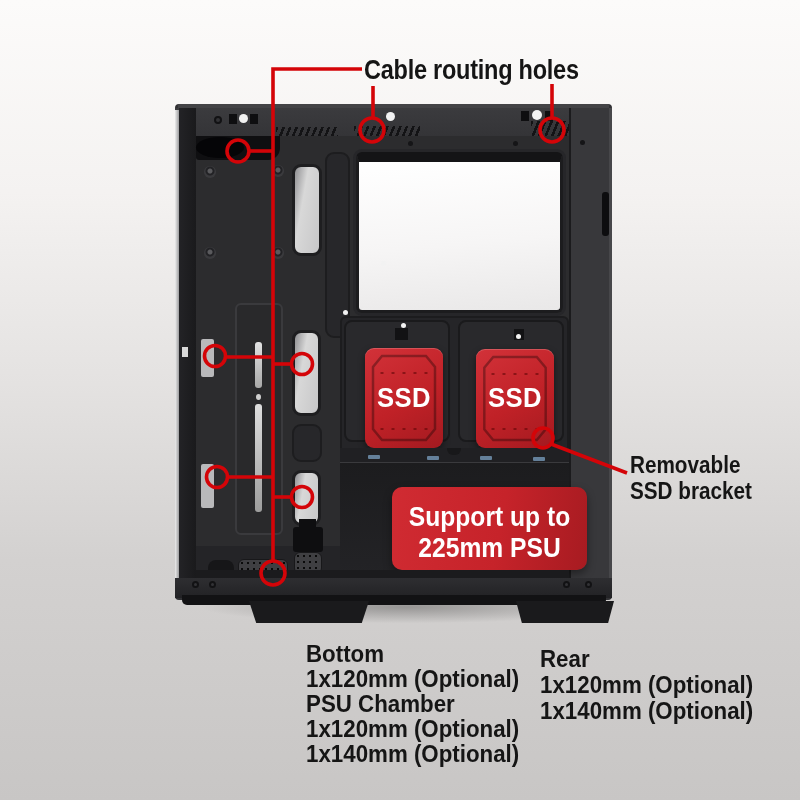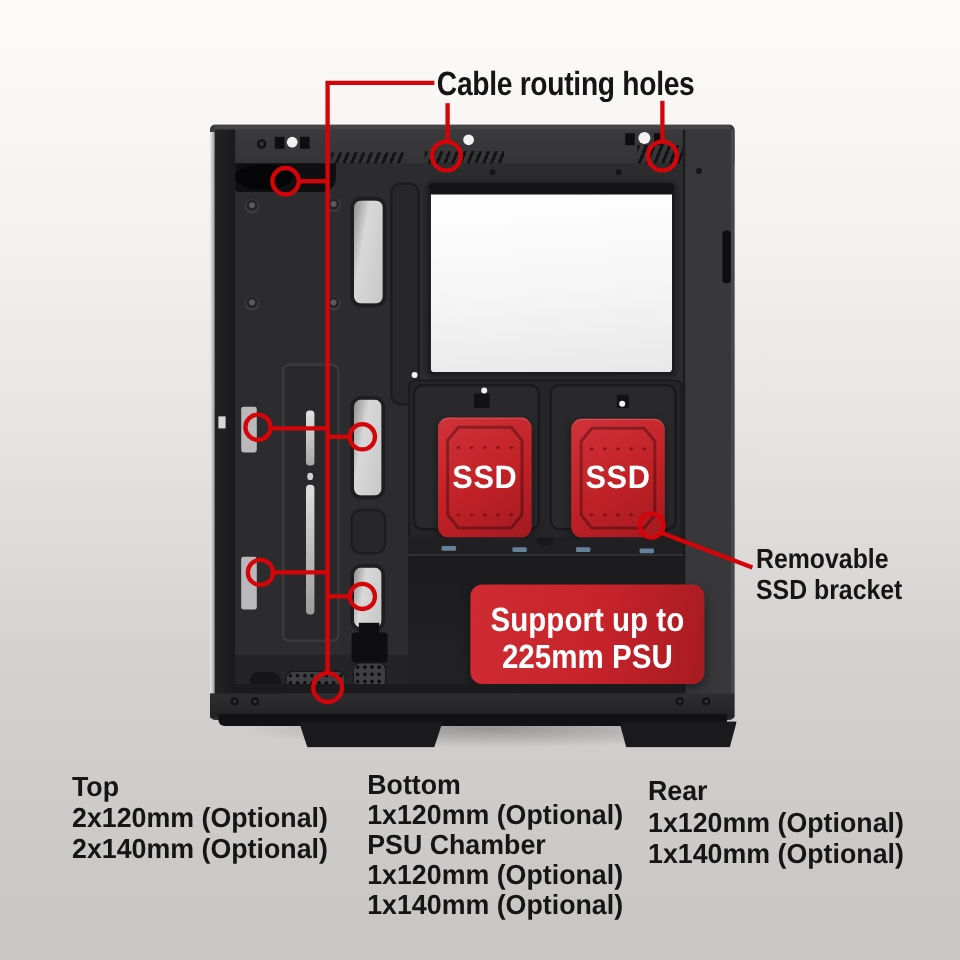--- a/index.html
+++ b/index.html
@@ -195,25 +195,20 @@
     </g>
   </svg>
 
   <div class="a biglabel" style="left:364px;top:54px;font-size:28px;transform:scaleX(.84);transform-origin:left;letter-spacing:-.3px;">Cable routing holes</div>
 
   <div class="a biglabel" style="left:630px;top:452px;font-size:23px;line-height:26px;transform:scaleX(.9);transform-origin:left;">
     <div>Removable</div>
     <div>SSD bracket</div>
   </div>
 
-  <div class="a spec" style="left:60px;top:642px;">
-    <div>Top</div>
-    <div>2x120mm (Optional)</div>
-    <div>2x140mm (Optional)</div>
-  </div>
   <div class="a spec" style="left:306px;top:642px;line-height:25px;">
     <div>Bottom</div>
     <div>1x120mm (Optional)</div>
     <div>PSU Chamber</div>
     <div>1x120mm (Optional)</div>
     <div>1x140mm (Optional)</div>
   </div>
   <div class="a spec" style="left:540px;top:646px;">
     <div>Rear</div>
     <div>1x120mm (Optional)</div>

